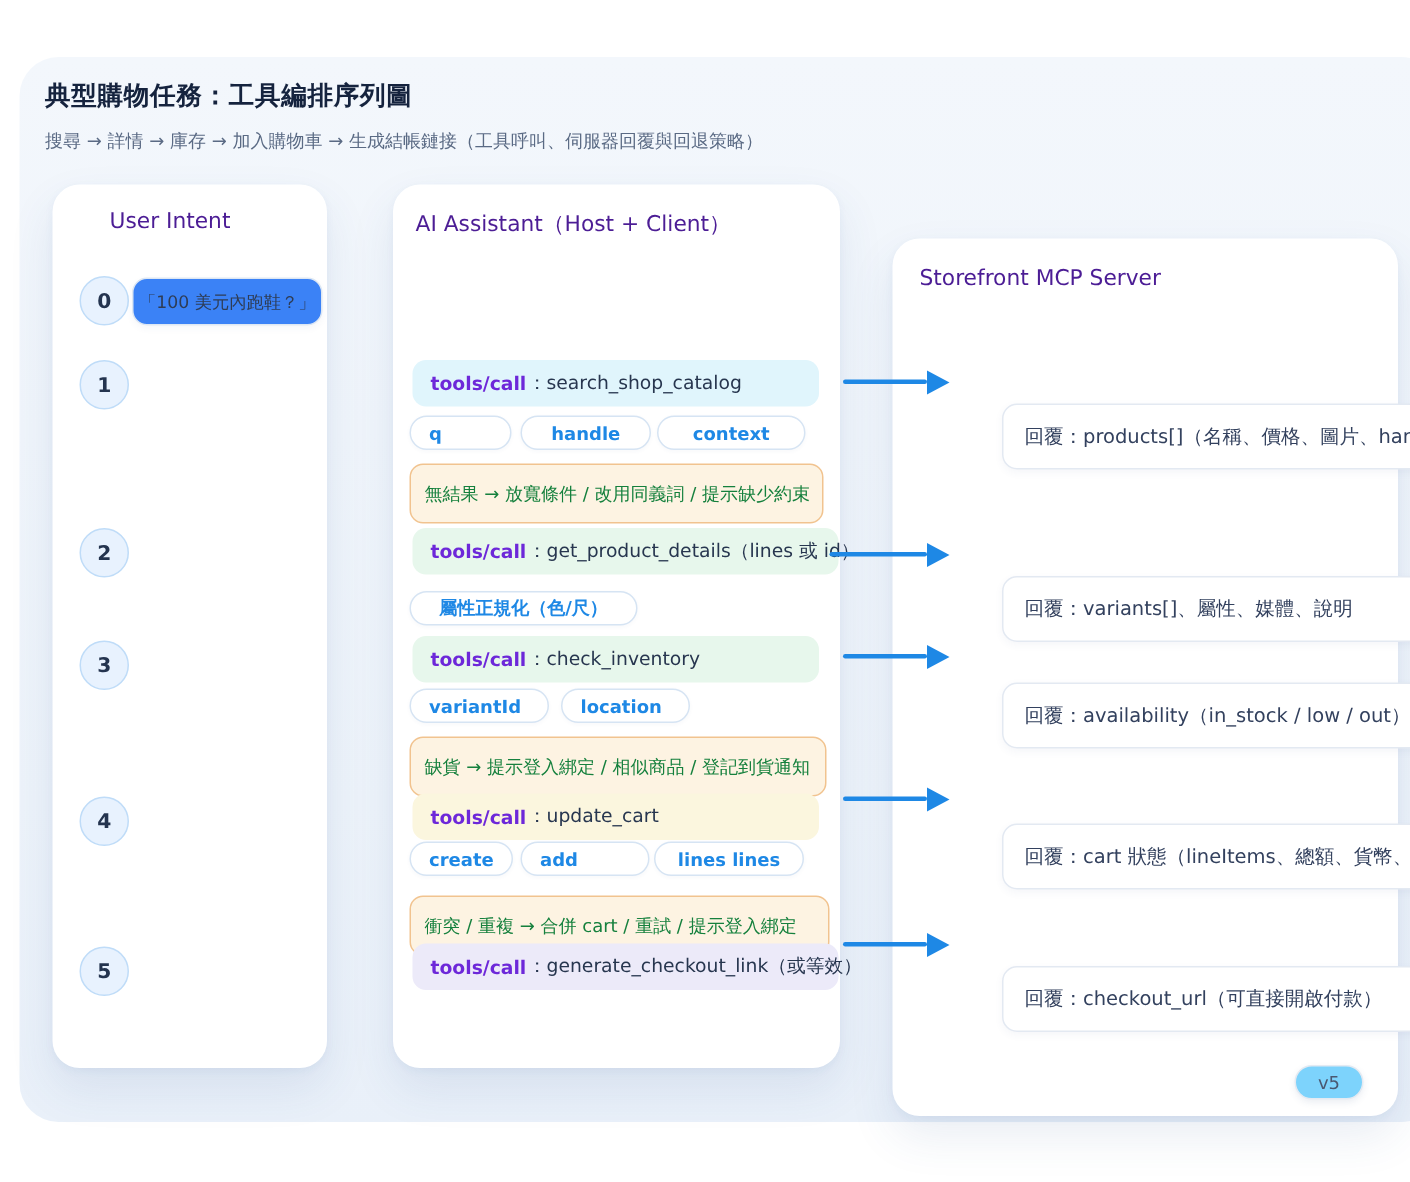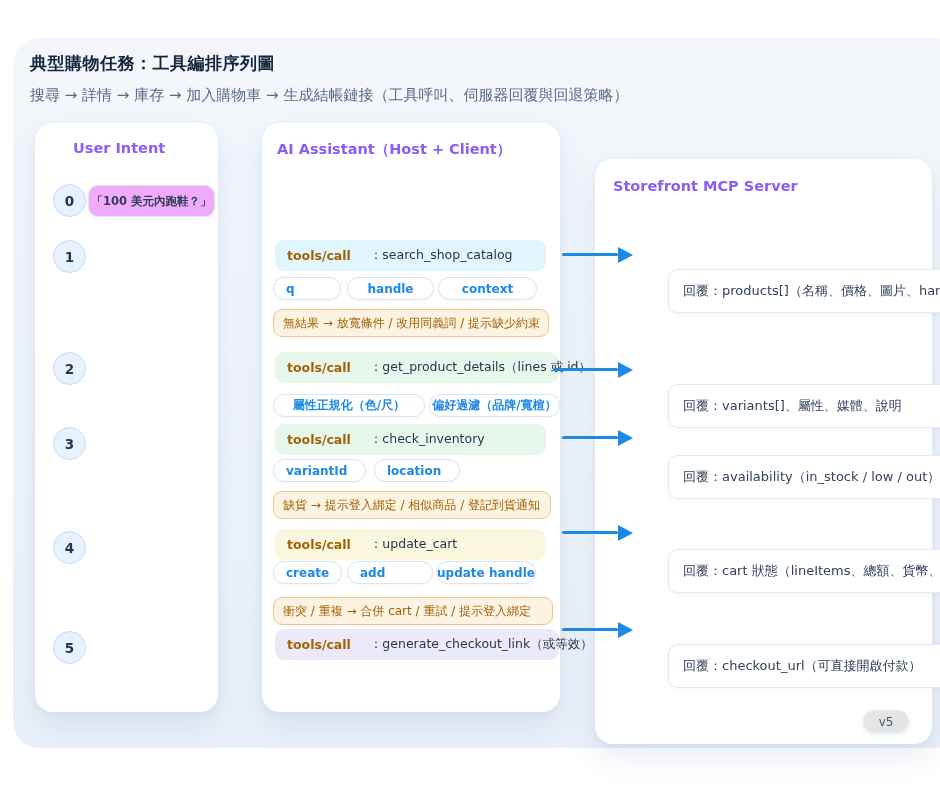--- a/index.html
+++ b/index.html
@@ -5,67 +5,67 @@
   * { margin:0; padding:0; box-sizing:border-box; }
   html,body { width:940px; height:788px; background:#ffffff; overflow:hidden;
     font-family:"DejaVu Sans","Liberation Sans",sans-serif; }
   #stage { position:relative; width:940px; height:788px; background:#ffffff; overflow:hidden; }
 
   .card { position:absolute; left:13px; top:38px; width:947px; height:710px;
     background:linear-gradient(180deg,#F3F7FC 0%,#EDF3FA 70%,#E9F0F9 100%);
     border-radius:26px; }
 
   .title { position:absolute; left:30px; top:52px; font-size:17px; font-weight:700; color:#15233E; letter-spacing:.5px; }
-  .subtitle { position:absolute; left:30px; top:86px; font-size:15px; color:#5A6A84; white-space:nowrap; }
+  .subtitle { position:absolute; left:30px; top:86px; font-size:12px; color:#5A6A84; white-space:nowrap; }
 
   .panel { position:absolute; background:#ffffff; border-radius:18px;
     box-shadow:0 14px 30px rgba(45,85,150,.10), 0 2px 6px rgba(45,85,150,.05); }
   .p1 { left:35px;  top:123px; width:183px; height:589px; }
   .p2 { left:262px; top:123px; width:298px; height:589px; }
   .p3 { left:595px; top:123px; width:337px; height:585px;margin-top:36px; }
-  .panel-h { position:absolute; font-size:14.5px; font-weight:700; color:#8b5cf6; white-space:nowrap;text-align:center; }
+  .panel-h { position:absolute; font-size:14.5px; font-weight:400; color:#4c1d95; white-space:nowrap;text-align:center; }
 
   .circle { position:absolute; left:18px; width:33px; height:33px; border-radius:50%;
     background:#E8F2FE; border:1px solid #BFDCF8; color:#24344F; font-size:13.5px; font-weight:700;
     display:flex; align-items:center; justify-content:center; }
   .bubble { position:absolute; left:53px; top:62px; width:127px; height:32px;
-    background:#f0abfc; border:1px solid #DDE7F3; border-radius:10px;
+    background:#3b82f6; border:1px solid #DDE7F3; border-radius:10px;
     box-shadow:0 2px 5px rgba(50,80,140,.05);
     display:flex; align-items:center; justify-content:center;
-    font-size:11.5px; color:#2E3C55; white-space:nowrap;font-weight:bold; }
+    font-size:11.5px; color:#2E3C55; white-space:nowrap; }
 
   .call { position:absolute; left:13px; height:31px; border-radius:9px;
     display:flex; align-items:center; padding:0 12px; white-space:nowrap;
     font-size:12.5px; color:#27364F; }
-  .call b { color:#a16207; font-weight:700; margin-right:19px; }
+  .call b { color:#6d28d9; font-weight:700; margin-right:1px; }
   .cyan   { background:#E0F5FC; }
   .green  { background:#E7F7EC; }
   .yellow { background:#FBF6DE; }
   .purple { background:#ECEAF9; }
 
   .chip { position:absolute; height:23px; background:#ffffff; border:1px solid #D6E4F3;
     border-radius:999px; display:flex; align-items:center; justify-content:center;
     font-size:12px; font-weight:700; color:#1E88E5; white-space:nowrap;
     box-shadow:0 1px 3px rgba(50,80,140,.04); }
   .chip.lchip { justify-content:flex-start; padding-left:12px; }
 
-  .warn { position:absolute; left:11px; height:28px; background:#FDF3E2; border:1px solid #F1C38F;
+  .warn { position:absolute; left:11px; height:40px; background:#FDF3E2; border:1px solid #F1C38F;
     border-radius:9px; display:flex; align-items:center; padding:0 9px;
-    font-size:12px; color:#a16207; white-space:nowrap; }
+    font-size:12px; color:#15803d; white-space:nowrap; }
 
   .resp { position:absolute; left:73px; width:294px; height:44px; background:#ffffff;
     border:1px solid #E3E9F2; border-radius:10px; box-shadow:0 2px 6px rgba(50,80,140,.05);
     display:flex; align-items:center; padding:0 14px;
     font-size:13px; color:#33415E; white-space:nowrap; overflow:hidden; }
 
   .arrow { position:absolute; height:3px; background:#1E88E5; border-radius:2px; }
   .arrow::after { content:""; position:absolute; right:-15px; top:-6.5px; width:0; height:0;
     border-left:15px solid #1E88E5; border-top:8px solid transparent; border-bottom:8px solid transparent; }
 
-  .badge { position:absolute; left:863px; top:710px; width:46px; height:23px; background:#e5e5e5;
+  .badge { position:absolute; left:863px; top:710px; width:46px; height:23px; background:#7dd3fc;
     border:1px solid #E4EAF2; border-radius:12px; box-shadow:0 2px 5px rgba(60,90,140,.10);
     display:flex; align-items:center; justify-content:center; font-size:12px; color:#4A5871; }
 </style>
 </head>
 <body>
 
 <div id="stage">
   <div class="card"></div>
 
   <div class="title">典型購物任務：工具編排序列圖</div>
@@ -93,38 +93,37 @@
     <div class="chip" style="left:85px;  top:154px; width:87px;">handle</div>
     <div class="chip" style="left:176px; top:154px; width:99px;">context</div>
 
     <div class="warn" style="top:186px; width:276px;">無結果 → 放寬條件 / 改用同義詞 / 提示缺少約束</div>
 
     <div class="call green" style="top:229px; width:284px;">
       <b>tools/call</b>
         <span>：get_product_details（lines 或 id）</span>
     </div>
     <div class="chip" style="left:11px;  top:271px; width:152px;">屬性正規化（色/尺）</div>
-    <div class="chip" style="left:167px; top:271px; width:131px;">偏好過濾（品牌/寬楦）</div>
 
     <div class="call green" style="top:301px; width:271px;">
       <b>tools/call</b>
         <span>：check_inventory</span>
     </div>
     <div class="chip lchip" style="left:11px;  top:336px; width:93px;">variantId</div>
     <div class="chip lchip" style="left:112px; top:336px; width:86px;text-align:right;">location</div>
 
     <div class="warn" style="top:368px; width:278px;">缺貨 → 提示登入綁定 / 相似商品 / 登記到貨通知</div>
 
     <div class="call yellow" style="top:406px; width:271px;">
       <b>tools/call</b>
         <span>：update_cart</span>
     </div>
     <div class="chip lchip" style="left:11px;  top:438px; width:69px;">create</div>
     <div class="chip lchip" style="left:85px;  top:438px; width:86px;">add</div>
-    <div class="chip" style="left:174px; top:438px; width:100px;">update handle</div>
+    <div class="chip" style="left:174px; top:438px; width:100px;">lines lines</div>
 
     <div class="warn" style="top:474px; width:280px;">衝突 / 重複 → 合併 cart / 重試 / 提示登入綁定</div>
 
     <div class="call purple" style="top:506px; width:284px;">
       <b>tools/call</b>
         <span>：generate_checkout_link（或等效）</span>
     </div>
   </section>
 
   <section class="panel p3">

